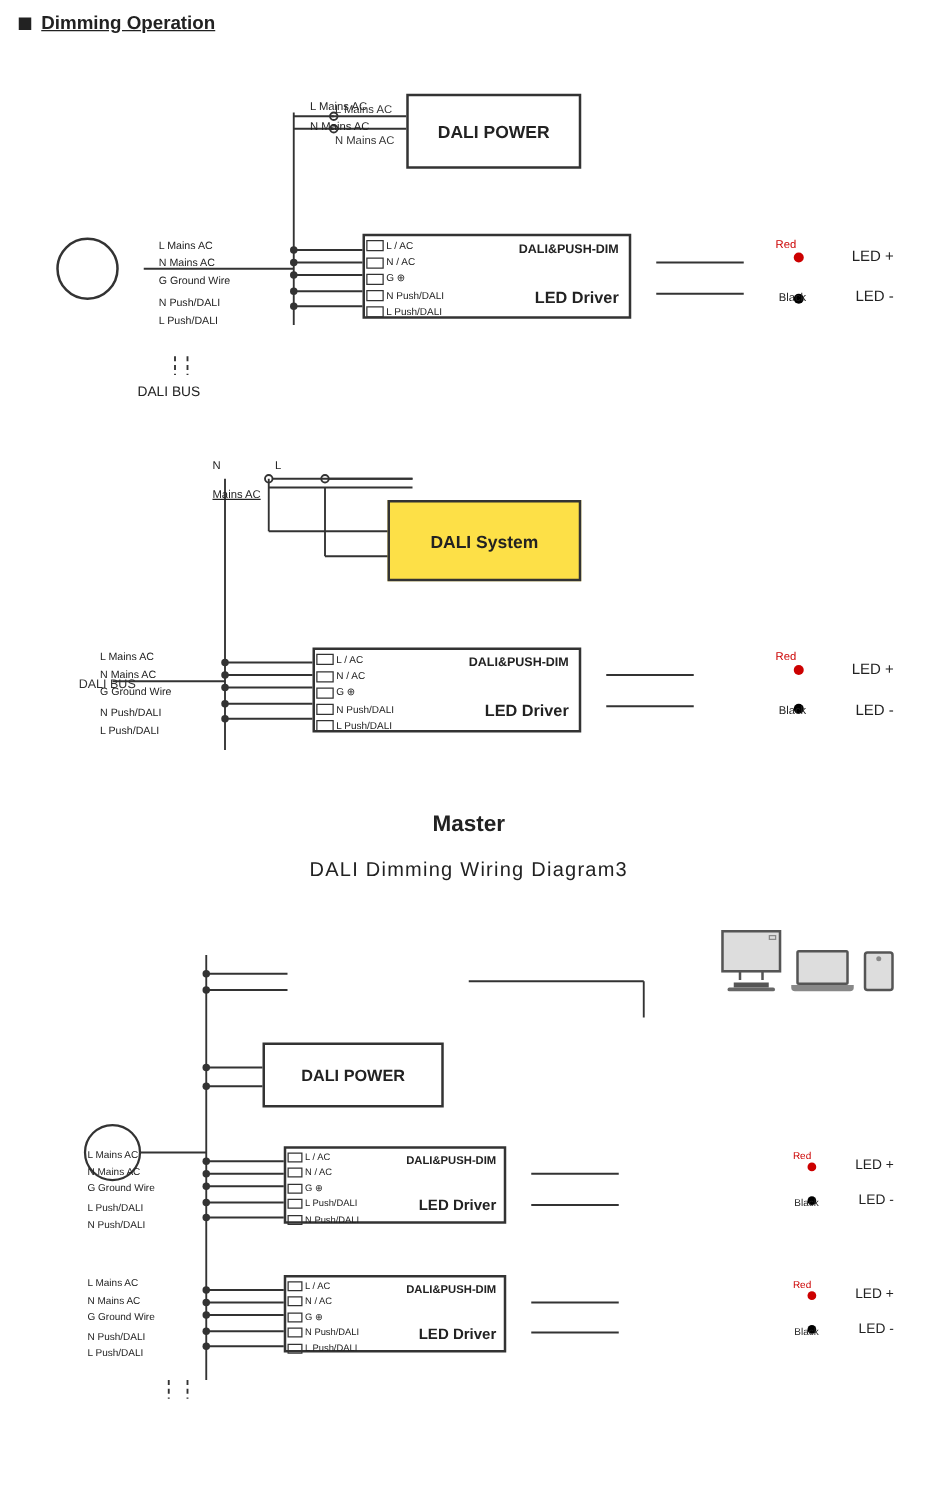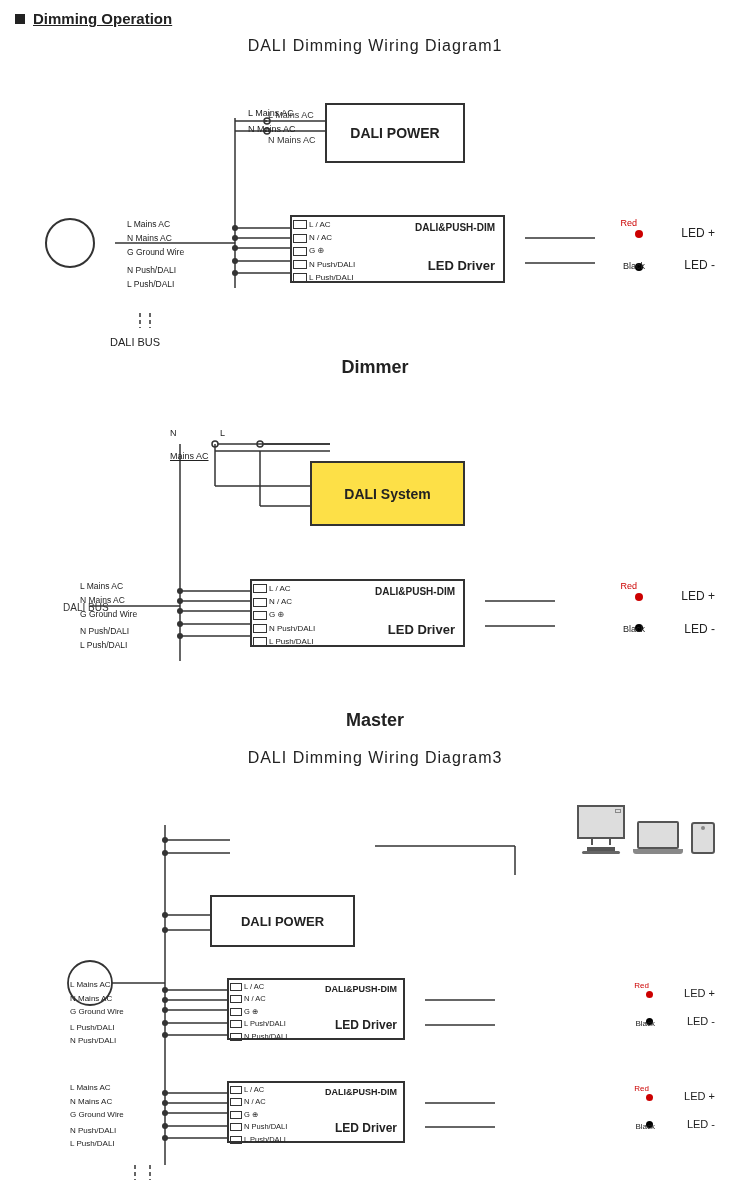--- a/index.html
+++ b/index.html
@@ -306,21 +306,20 @@
   </style>
 </head>
 <body>
 
 <div class="section-header">
   <span class="section-header-icon"></span>
   <span class="section-title">Dimming Operation</span>
 </div>
 
 <div class="diagram-container">
-  <div class="diagram-title">DALI  Dimming  Wiring  Diagram1</div>
 
   <div class="diag1">
 
     <svg class="diag-svg" viewBox="0 0 680 290">
 
       <line x1="230" y1="58" x2="310" y2="58" stroke="#333" stroke-width="1.5"></line>
       <line x1="230" y1="68" x2="310" y2="68" stroke="#333" stroke-width="1.5"></line>
 
       <circle cx="232" cy="58" r="3" fill="none" stroke="#333" stroke-width="1.5"></circle>
       <circle cx="232" cy="68" r="3" fill="none" stroke="#333" stroke-width="1.5"></circle>
@@ -400,21 +399,20 @@
     <div class="led-plus-1">LED +</div>
     <div class="black-dot-1"></div>
     <div class="black-label-1">Black</div>
     <div class="led-minus-1">LED -</div>
 
     <div class="circle-dimmer-1"></div>
 
     <div class="dali-bus-1">DALI BUS</div>
   </div>
 
-  <div class="diagram-caption">Dimmer</div>
 </div>
 
 <div class="diagram-container">
 
   <div class="diag2">
     <svg class="diag-svg" viewBox="0 0 680 310">
 
       <circle cx="180" cy="48" r="3" fill="none" stroke="#333" stroke-width="1.5"></circle>
       <circle cx="225" cy="48" r="3" fill="none" stroke="#333" stroke-width="1.5"></circle>
 

